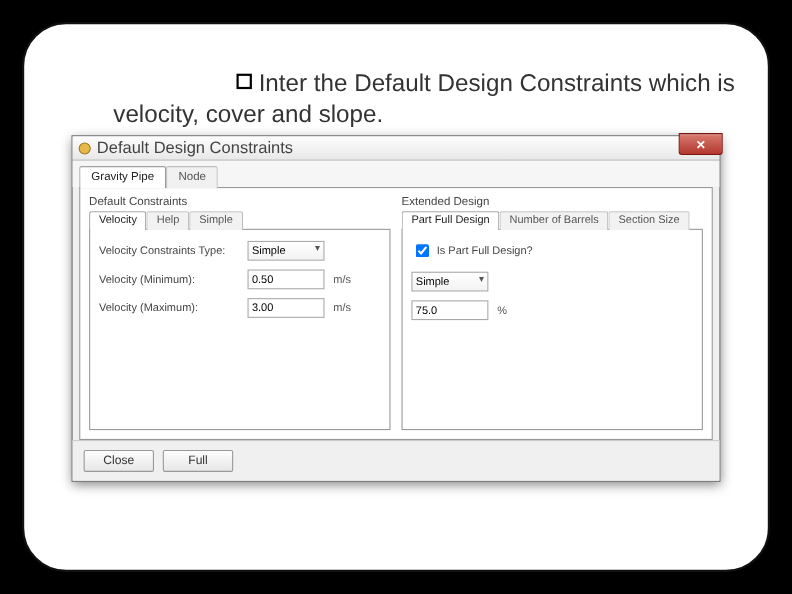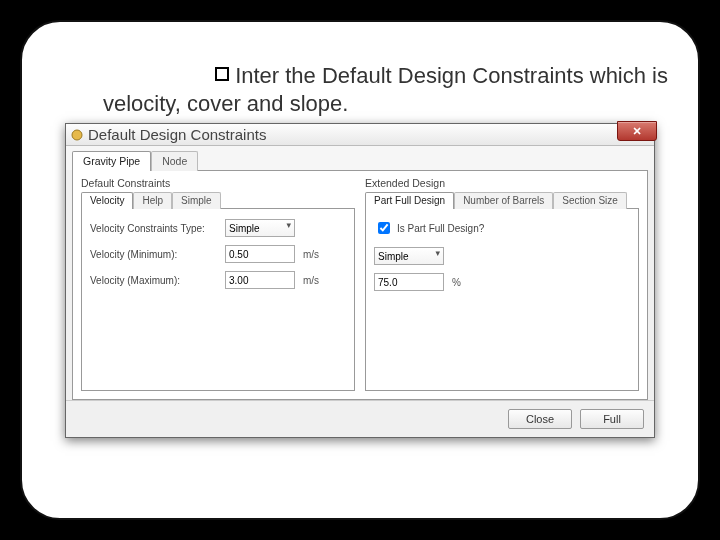--- a/index.html
+++ b/index.html
@@ -162,21 +162,20 @@
     pointer-events:none;
   }
   .chk {
     display:flex; align-items:center; gap:4px;
     font-size:10px; color:#444;
     margin-bottom:10px;
   }
   .chk input { width:12px; height:12px; }
   .buttonbar {
     display:flex;
-    justify-content:flex-end;
     gap:8px;
     padding: 8px 10px;
     background:#f0f0f0;
     border-top:1px solid #ccc;
   }
   .btn {
     min-width: 64px;
     padding: 3px 10px;
     font-size: 11px;
     background: linear-gradient(#fdfdfd,#e7e7e7);

